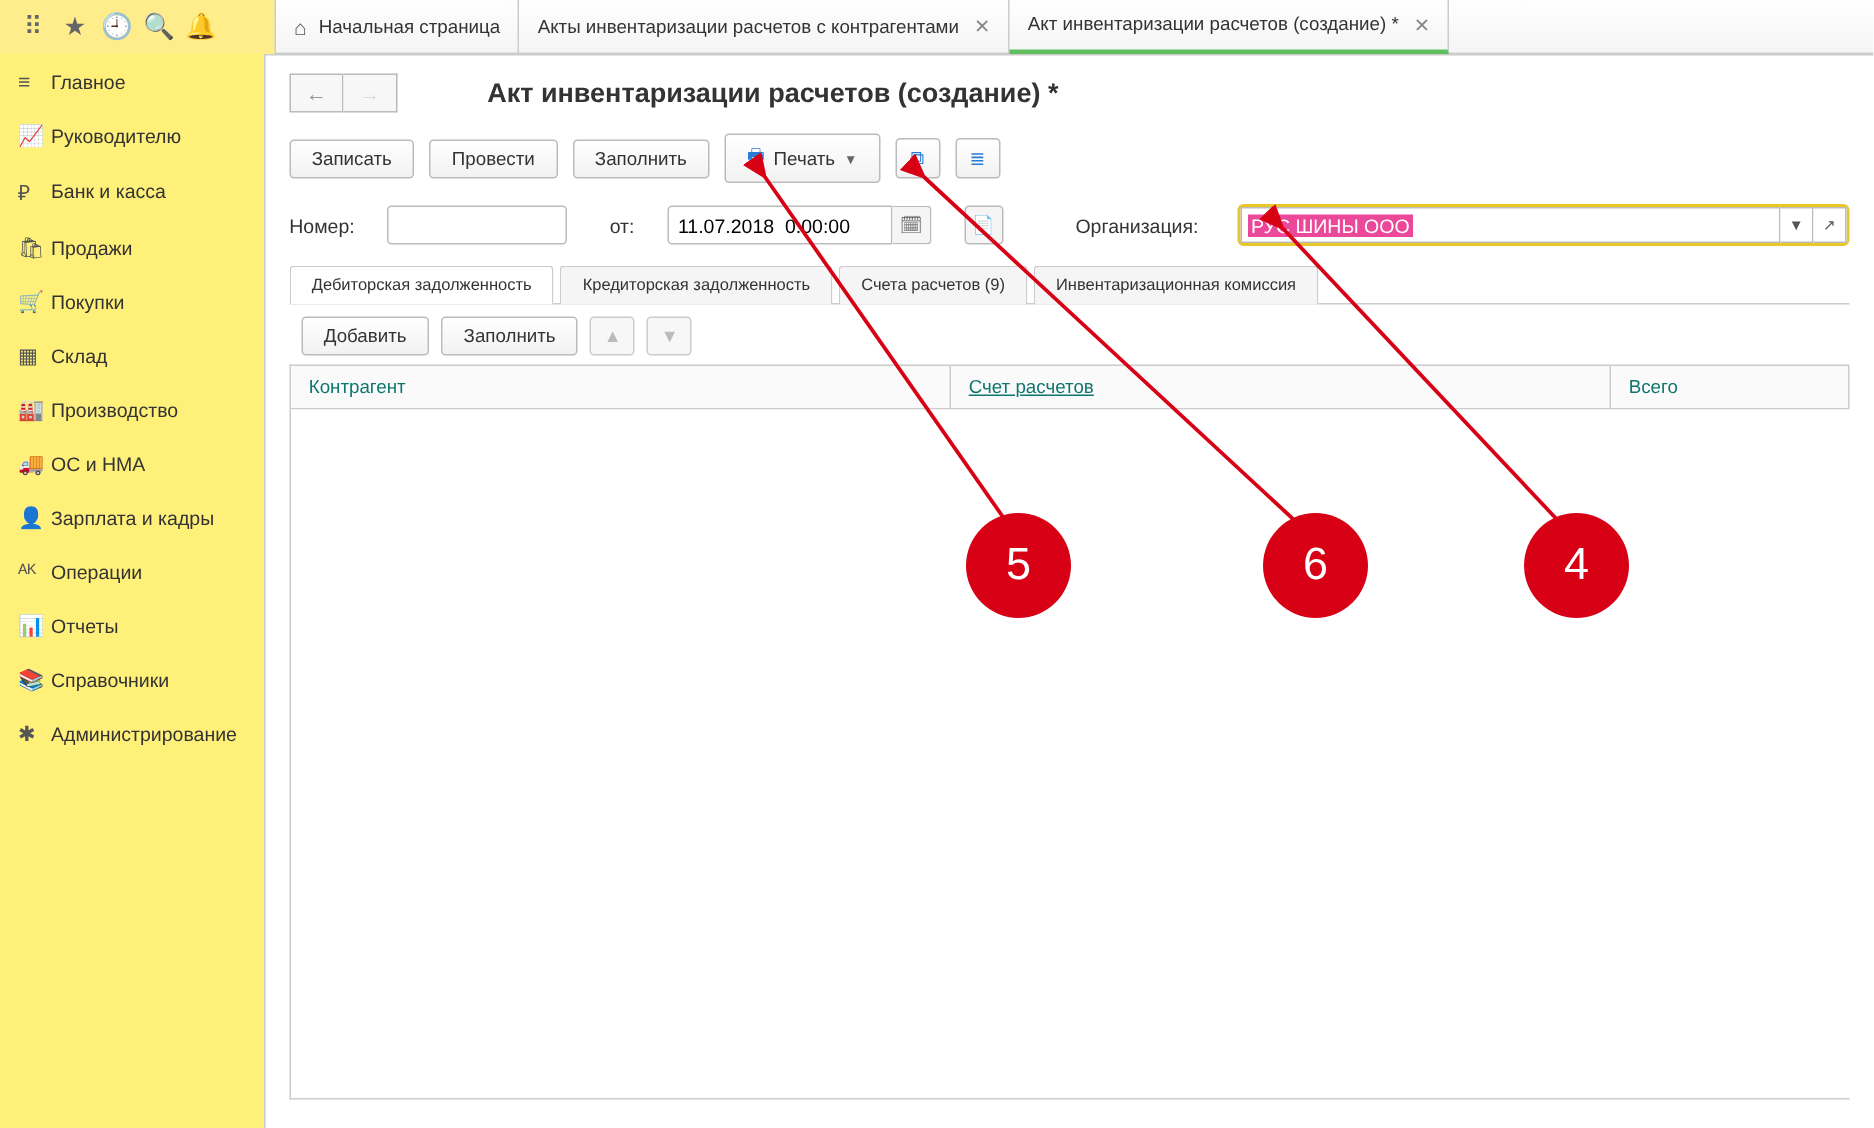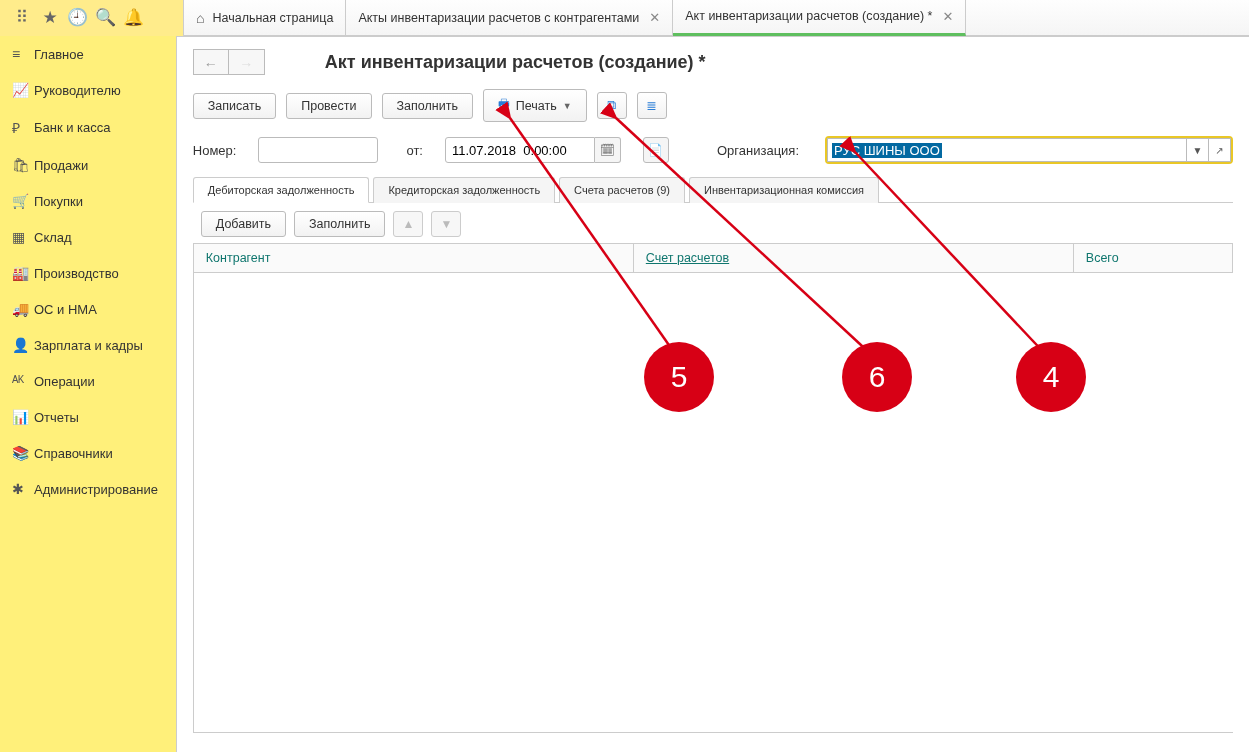--- a/index.html
+++ b/index.html
@@ -40,21 +40,21 @@
   
   .formrow { display: flex; align-items: center; gap: 18px; margin-bottom: 12px; font-size: 13px; }
   .formrow label { margin-right: 4px; }
   .input { height: 26px; border: 1px solid #bbb; border-radius: 3px; padding: 0 6px; background: #fff; font-size: 13px; }
   .input-num { width: 120px; }
   .date-wrap { display: flex; align-items: center; }
   .date-wrap .input { width: 150px; border-radius: 3px 0 0 3px; }
   .date-btn { width: 26px; height: 26px; border: 1px solid #bbb; border-left: none; background: #f5f5f5; display: inline-flex; align-items: center; justify-content: center; font-size: 12px; color: #555; cursor: pointer; border-radius:0 3px 3px 0;}
   .org-wrap { display: flex; align-items: center; border: 2px solid #e9c726; border-radius: 4px; padding: 0; margin-left: 4px; }
   .org-input { width: 360px; height: 24px; border: 1px solid #bbb; padding: 0 4px; display: flex; align-items: center; font-size: 13px;}
-  .org-input .sel { background: #0369a1; color: #fff; padding: 0 2px; }
+  .org-input .sel { background: #ec4899; color: #fff; padding: 0 2px; }
   .org-btn { width: 22px; height: 24px; border: 1px solid #bbb; border-left: none; display: flex; align-items: center; justify-content: center; font-size: 10px; color: #555; cursor: pointer; background:#fff;}
 
   
   .subtabs { display: flex; border-bottom: 1px solid #ccc; margin-bottom: 8px;}
   .subtab { padding: 6px 14px; font-size: 11px; border: 1px solid #ccc; border-bottom: none; margin-right: 4px; background: #f5f5f5; cursor: pointer; border-radius: 3px 3px 0 0; position: relative; top: 1px;}
   .subtab.active { background: #fff; font-weight: normal; border-bottom: 1px solid #fff;}
 
   
   .innerbar { display: flex; align-items: center; gap: 8px; margin-bottom: 6px; padding-left: 8px;}
   .arrbtn { width: 30px; height: 26px; border: 1px solid #ccc; border-radius: 3px; background: #f7f7f7; display: inline-flex; align-items: center; justify-content: center; font-size: 12px; color: #bbb; cursor: pointer;}

